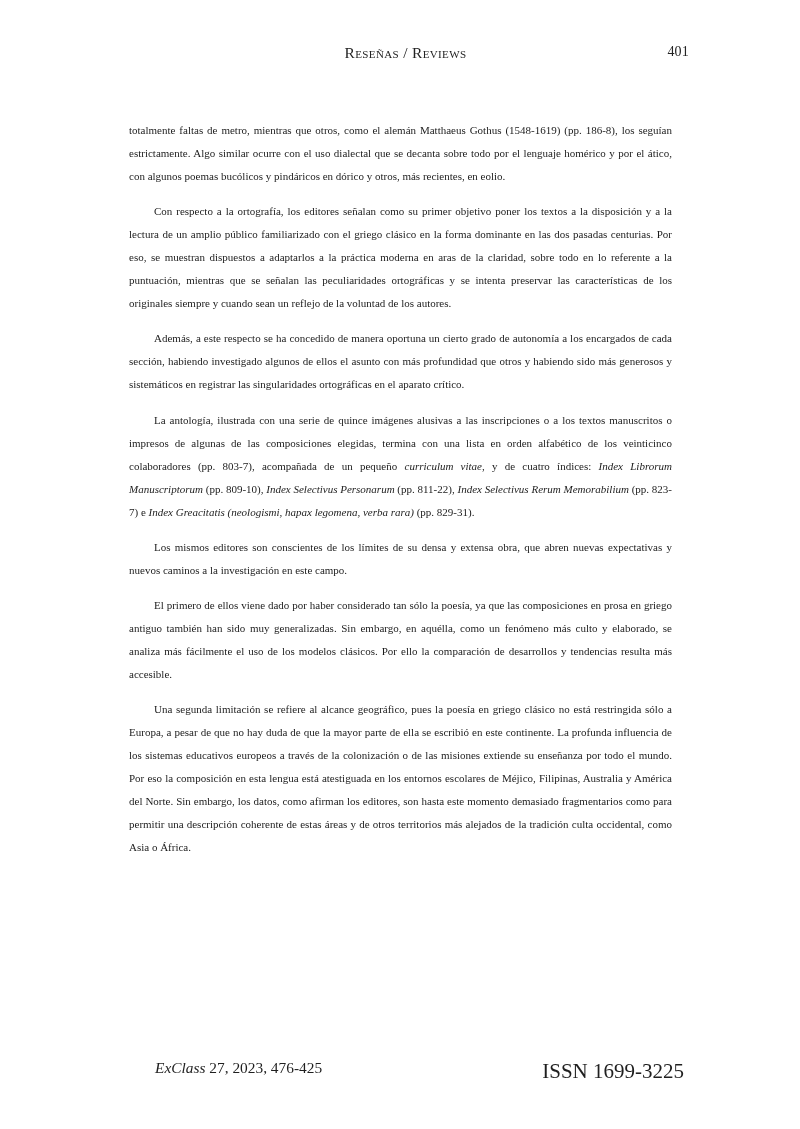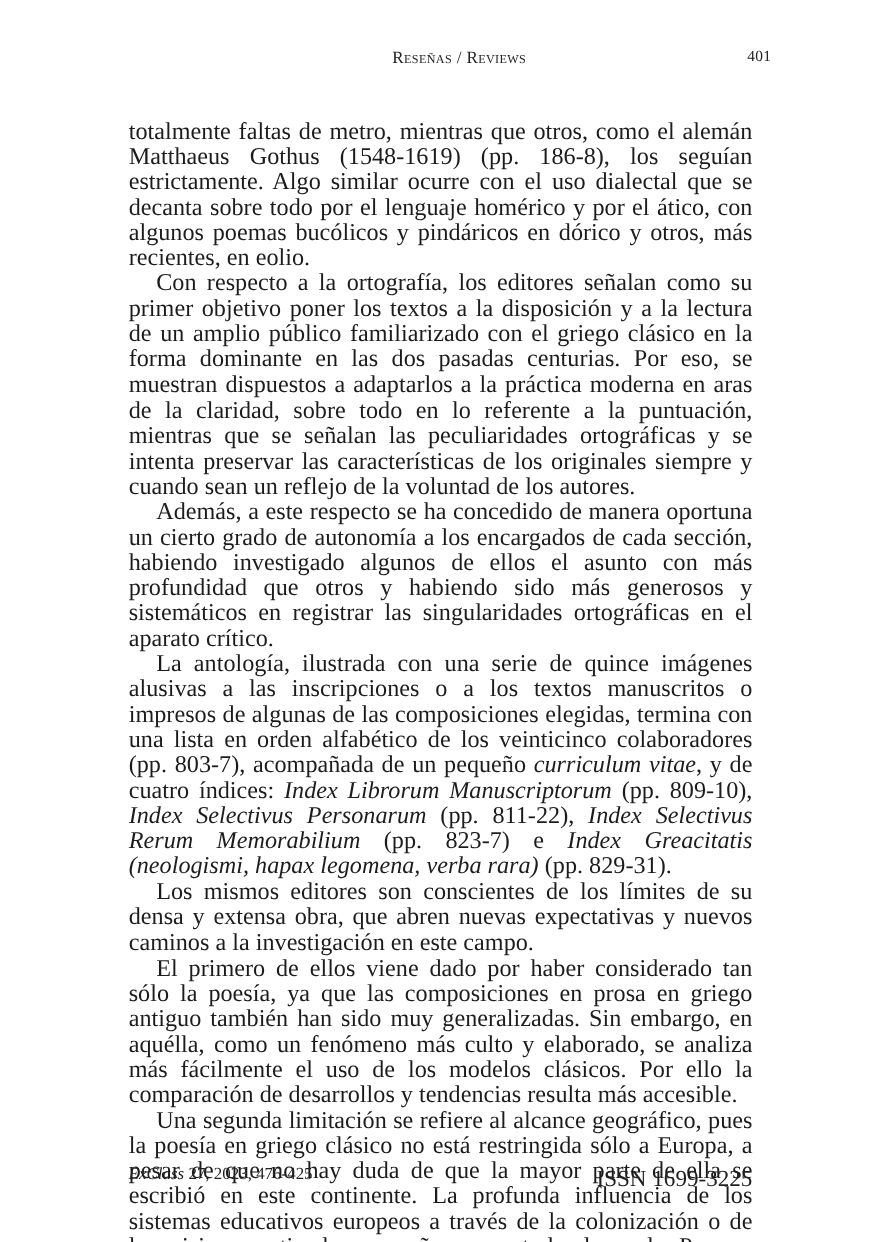--- a/index.html
+++ b/index.html
@@ -22,21 +22,21 @@
     top: 0;
     width: 800px;
     height: 1129px;
     background: #ffffff;
     overflow: hidden;
   }
 
   
   .running-head {
     position: absolute;
-    left: 134px;
+    left: 122px;
     top: 44px;
     width: 567px;
     height: 24px;
     text-decoration: underline;
   }
   .running-head-title {
     position: absolute;
     left: 50%;
     transform: translateX(-50%);
     top: 0;
@@ -56,22 +56,22 @@
   }
 
   
   .textblock {
     position: absolute;
     left: 117px;
     top: 107px;
     width: 567px;
   }
   .para {
-    margin: 0;
-    font-size: 22px;
+    margin: 12px;
+    font-size: 11px;
     line-height: 23.05px;
     text-align: justify;
     text-justify: inter-word;
     text-indent: 25px;
     hyphens: none;
     -webkit-hyphens: none;
     color: #1c1c1c;
   }
   .para.first {
     text-indent: 0;
@@ -90,20 +90,21 @@
   .footer-left {
     position: absolute;
     left: 0;
     top: 0;
     font-size: 15.4px;
     white-space: nowrap;
     color: #1f1f1f;
   }
   .footer-left .journal {
     font-style: italic;
+    margin-left: 38px;
   }
   .footer-right {
     position: absolute;
     right: 0;
     top: 0;
     font-size: 21px;
     white-space: nowrap;
     color: #1f1f1f;
   }
 </style>

